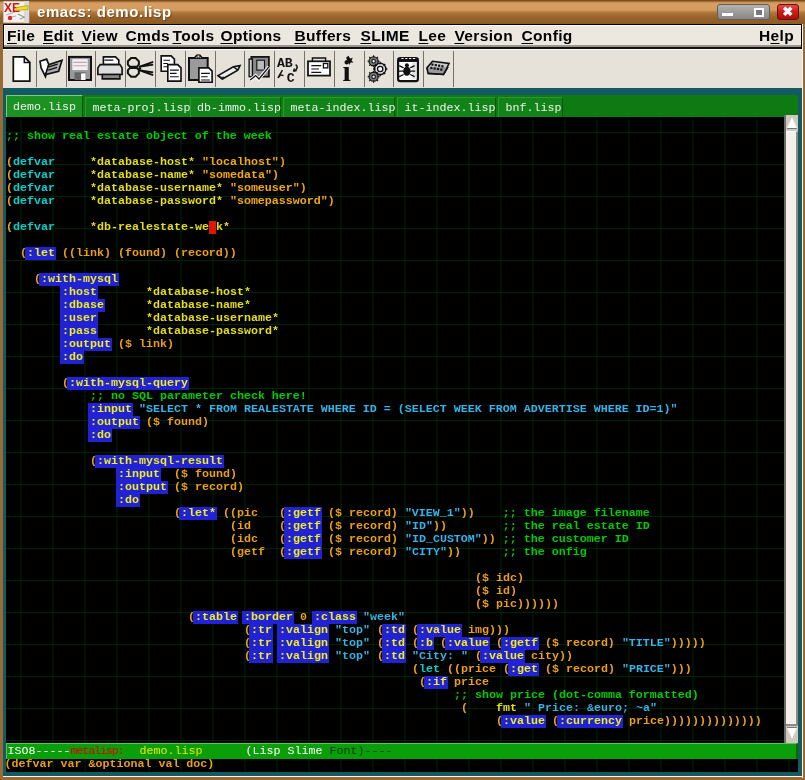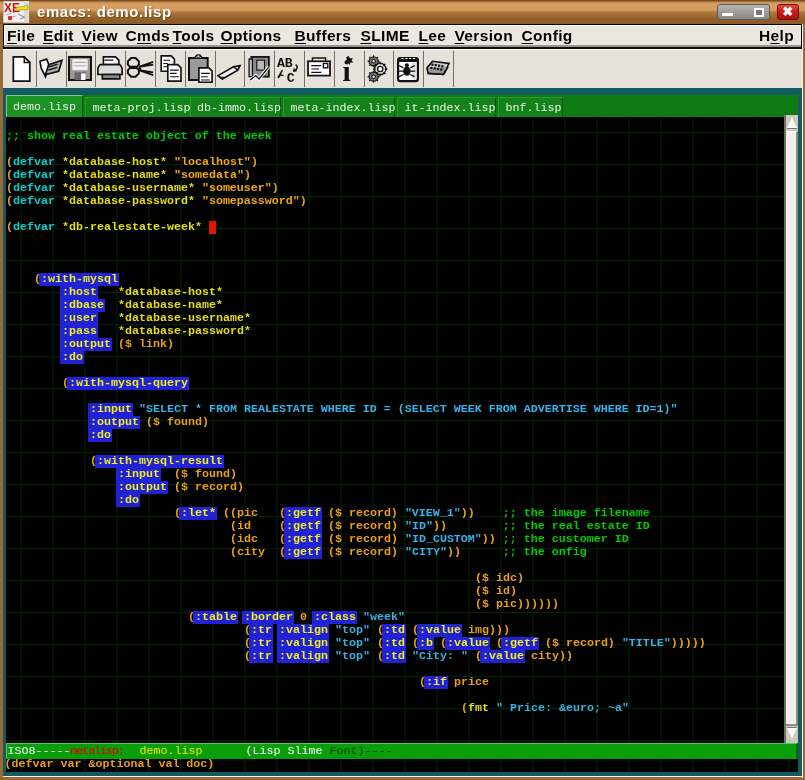--- a/index.html
+++ b/index.html
@@ -45,21 +45,21 @@
 .tab.sel { top:0.5px; height:22.3px; background:#1b9222; border-top:1.5px solid #7ccb7e;
   border-left:1px solid #7ccb7e; line-height:22px; }
 #tabline { left:5.5px; top:117.4px; width:792.3px; height:1.6px; background:#000; }
 
 #editor { left:5.5px; top:119px; width:778.5px; height:623.6px; background:#000;
   background-image:linear-gradient(#002400 1px, transparent 1px),linear-gradient(90deg,#002400 1px, transparent 1px);
   background-size:32px 32px; background-position:14.5px 13px; }
 .ln { position:absolute; font-family:"Liberation Mono", monospace; font-size:11.67px; font-weight:bold;
   line-height:13px; white-space:pre; }
 .ln span { display:inline-block; height:13px; }
-.o { color:#ec9e15; } .g { color:#f4a80a; } .v { color:#e6de12; }
+.o { color:#ec9e15; } .g { color:#f4a80a; } .v { color:#e6de12;margin-left:28px; }
 .k { color:#00d2d2; } .s { color:#35b2e8; } .c { color:#00cd00;text-align:center; }
 .b { color:#eeee22; background:#2121d6; box-shadow:-2px 0 0 #2121d6, 1px 0 0 #2121d6; }
 #cursor { left:203.5px; top:102px; width:7px; height:13px; background:#e01504; }
 
 #sbar { left:784px; top:115.2px; width:13.8px; height:627.4px; background:#cdc9c0;
   border-left:2px solid #6f6d66; }
 #sb-up { position:absolute; left:0.8px; top:1.5px; width:0; height:0;
   border-left:5.2px solid transparent; border-right:5.2px solid transparent; border-bottom:11px solid #fdfcf8;
   filter:drop-shadow(0 1px 0 #777); }
 #sb-thumb { position:absolute; left:0px; top:16px; width:11.5px; height:595px; background:#f4f1ea;
@@ -281,48 +281,53 @@
     <div class="tab" style="left:492.5px;width:65px">bnf.lisp</div>
   </div>
 <div class="abs" id="tabline"></div>
 <div class="abs" id="editor">
     <div class="ln" style="left:0.5px;top:11px"><span class="c">;; show real estate object of the week</span></div>
     <div class="ln" style="left:0.5px;top:37px"><span class="o">(</span><span class="k">defvar</span><span class="o"> </span><span class="v">*database-host*</span><span class="o"> </span><span class="g">"localhost"</span><span class="o">)</span></div>
     <div class="ln" style="left:0.5px;top:50px"><span class="o">(</span><span class="k">defvar</span><span class="o"> </span><span class="v">*database-name*</span><span class="o"> </span><span class="g">"somedata"</span><span class="o">)</span></div>
     <div class="ln" style="left:0.5px;top:63px"><span class="o">(</span><span class="k">defvar</span><span class="o"> </span><span class="v">*database-username*</span><span class="o"> </span><span class="g">"someuser"</span><span class="o">)</span></div>
     <div class="ln" style="left:0.5px;top:76px"><span class="o">(</span><span class="k">defvar</span><span class="o"> </span><span class="v">*database-password*</span><span class="o"> </span><span class="g">"somepassword"</span><span class="o">)</span></div>
     <div class="ln" style="left:0.5px;top:102px"><span class="o">(</span><span class="k">defvar</span><span class="o"> </span><span class="v">*db-realestate-week*</span><span class="o"> </span></div>
+    <div class="ln" style="left:14.5px;top:128px"><span class="o">(</span><span class="b">:let</span><span class="o"> ((link) (found) (record))</span></div>
     <div class="ln" style="left:28.5px;top:154px"><span class="o">(</span><span class="b">:with-mysql</span></div>
     <div class="ln" style="left:56.5px;top:167px"><span class="b">:host</span><span class="o">   </span><span class="v">*database-host*</span></div>
     <div class="ln" style="left:56.5px;top:180px"><span class="b">:dbase</span><span class="o">  </span><span class="v">*database-name*</span></div>
     <div class="ln" style="left:56.5px;top:193px"><span class="b">:user</span><span class="o">   </span><span class="v">*database-username*</span></div>
     <div class="ln" style="left:56.5px;top:206px"><span class="b">:pass</span><span class="o">   </span><span class="v">*database-password*</span></div>
     <div class="ln" style="left:56.5px;top:219px"><span class="b">:output</span><span class="o"> ($ link)</span></div>
     <div class="ln" style="left:56.5px;top:232px"><span class="b">:do</span></div>
     <div class="ln" style="left:56.5px;top:258px"><span class="o">(</span><span class="b">:with-mysql-query</span></div>
+    <div class="ln" style="left:84.5px;top:271px"><span class="c">;; no SQL parameter check here!</span></div>
     <div class="ln" style="left:84.5px;top:284px"><span class="b">:input</span><span class="o"> </span><span class="s">"SELECT * FROM REALESTATE WHERE ID = (SELECT WEEK FROM ADVERTISE WHERE ID=1)"</span></div>
     <div class="ln" style="left:84.5px;top:297px"><span class="b">:output</span><span class="o"> ($ found)</span></div>
     <div class="ln" style="left:84.5px;top:310px"><span class="b">:do</span></div>
     <div class="ln" style="left:84.5px;top:336px"><span class="o">(</span><span class="b">:with-mysql-result</span></div>
     <div class="ln" style="left:112.5px;top:349px"><span class="b">:input</span><span class="o">  ($ found)</span></div>
     <div class="ln" style="left:112.5px;top:362px"><span class="b">:output</span><span class="o"> ($ record)</span></div>
     <div class="ln" style="left:112.5px;top:375px"><span class="b">:do</span></div>
     <div class="ln" style="left:168.5px;top:388px"><span class="o">(</span><span class="b">:let*</span><span class="o"> ((pic   (</span><span class="b">:getf</span><span class="o"> ($ record) </span><span class="s">"VIEW_1"</span><span class="o">))    </span><span class="c">;; the image filename</span></div>
     <div class="ln" style="left:224.5px;top:401px"><span class="o">(id    (</span><span class="b">:getf</span><span class="o"> ($ record) </span><span class="s">"ID"</span><span class="o">))        </span><span class="c">;; the real estate ID</span></div>
     <div class="ln" style="left:224.5px;top:414px"><span class="o">(idc   (</span><span class="b">:getf</span><span class="o"> ($ record) </span><span class="s">"ID_CUSTOM"</span><span class="o">)) </span><span class="c">;; the customer ID</span></div>
-    <div class="ln" style="left:224.5px;top:427px"><span class="o">(city  (</span><span class="b">:getf</span><span class="o"> ($ record) </span><span class="s">"CITY"</span><span class="o">))      </span><span class="c">;; the onfig</span></div>
+    <div class="ln" style="left:224.5px;top:427px"><span class="o">(getf  (</span><span class="b">:getf</span><span class="o"> ($ record) </span><span class="s">"CITY"</span><span class="o">))      </span><span class="c">;; the onfig</span></div>
     <div class="ln" style="left:469.5px;top:453px"><span class="o">($ idc)</span></div>
     <div class="ln" style="left:469.5px;top:466px"><span class="o">($ id)</span></div>
     <div class="ln" style="left:469.5px;top:479px"><span class="o">($ pic))))))</span></div>
     <div class="ln" style="left:182.5px;top:492px"><span class="o">(</span><span class="b">:table</span><span class="o"> </span><span class="b">:border</span><span class="o"> 0 </span><span class="b">:class</span><span class="o"> </span><span class="s">"week"</span></div>
     <div class="ln" style="left:238.5px;top:505px"><span class="o">(</span><span class="b">:tr</span><span class="o"> </span><span class="b">:valign</span><span class="o"> </span><span class="s">"top"</span><span class="o"> (</span><span class="b">:td</span><span class="o"> (</span><span class="b">:value</span><span class="o"> img)))</span></div>
     <div class="ln" style="left:238.5px;top:518px"><span class="o">(</span><span class="b">:tr</span><span class="o"> </span><span class="b">:valign</span><span class="o"> </span><span class="s">"top"</span><span class="o"> (</span><span class="b">:td</span><span class="o"> (</span><span class="b">:b</span><span class="o"> (</span><span class="b">:value</span><span class="o"> (</span><span class="b">:getf</span><span class="o"> ($ record) </span><span class="s">"TITLE"</span><span class="o">)))))</span></div>
     <div class="ln" style="left:238.5px;top:531px"><span class="o">(</span><span class="b">:tr</span><span class="o"> </span><span class="b">:valign</span><span class="o"> </span><span class="s">"top"</span><span class="o"> (</span><span class="b">:td</span><span class="o"> </span><span class="s">"City: "</span><span class="o"> (</span><span class="b">:value</span><span class="o"> city))</span></div>
+    <div class="ln" style="left:406.5px;top:544px"><span class="o">(</span><span class="k">let</span><span class="o"> ((price (</span><span class="b">:get</span><span class="o"> ($ record) </span><span class="s">"PRICE"</span><span class="o">)))</span></div>
     <div class="ln" style="left:413.5px;top:557px"><span class="o">(</span><span class="b">:if</span><span class="o"> price</span></div>
+    <div class="ln" style="left:448.5px;top:570px"><span class="c">;; show price (dot-comma formatted)</span></div>
     <div class="ln" style="left:455.5px;top:583px"><span class="o">(</span><span class="v">fmt</span><span class="o"> </span><span class="s">" Price: &amp;euro; ~a"</span></div>
+    <div class="ln" style="left:490.5px;top:596px"><span class="o">(</span><span class="b">:value</span><span class="o"> (</span><span class="b">:currency</span><span class="o"> price))))))))))))))</span></div>
 <div class="abs" id="cursor"></div>
 </div>
 <div class="abs" id="sbar">
     <div id="sb-up"></div>
     <div id="sb-thumb"></div>
     <div id="sb-dn"></div>
   </div>
 <div class="abs" id="modeline">
 <span class="ml" style="left:1px;color:#fff">ISO8-----</span>
 <span class="ml" style="left:64px;color:#e00000;letter-spacing:-1.11px">metalisp:</span>

